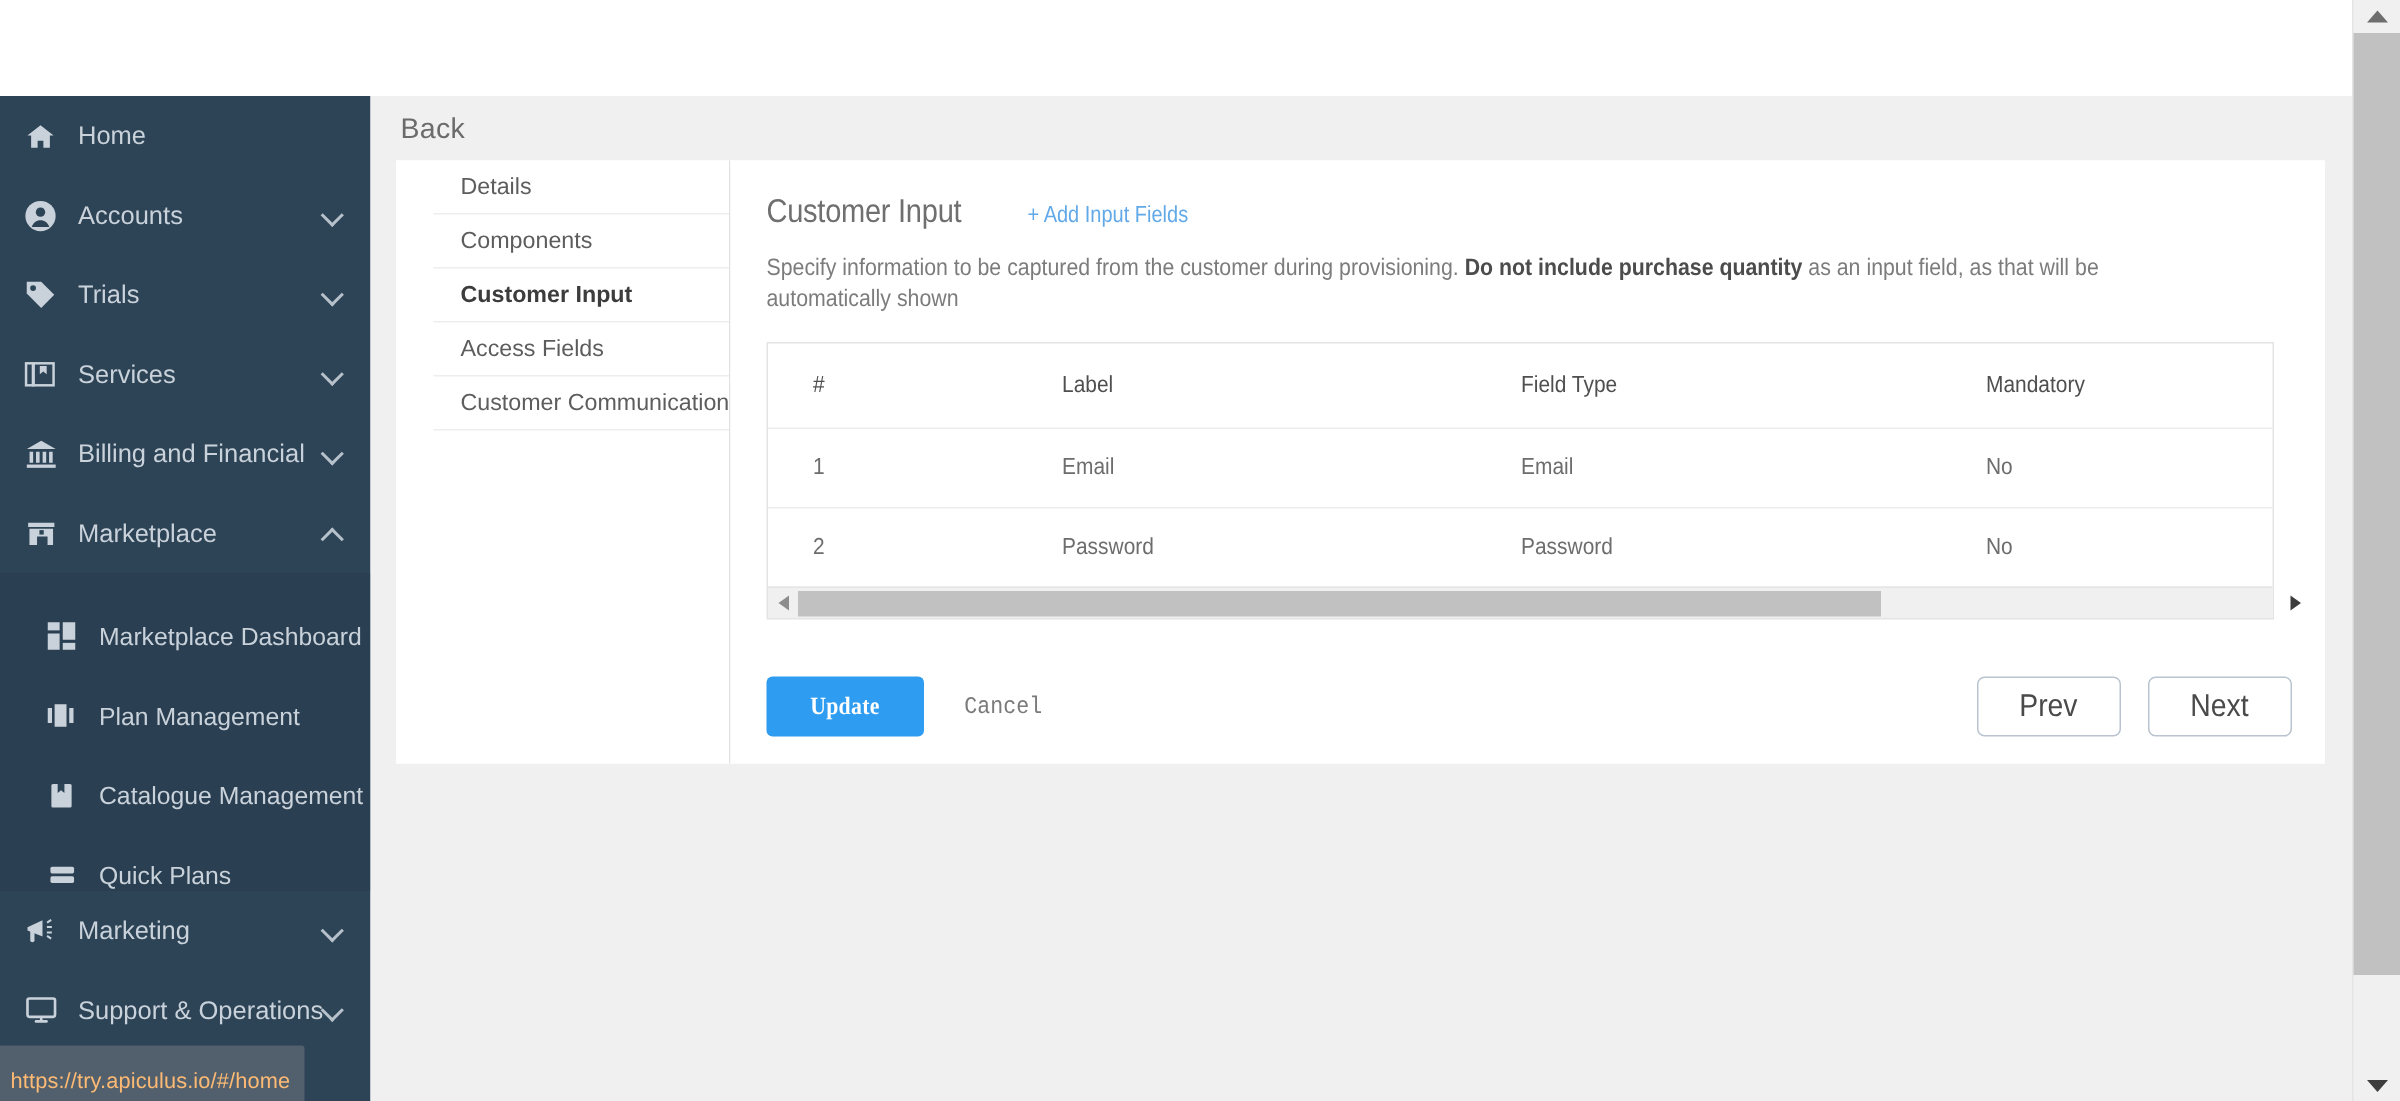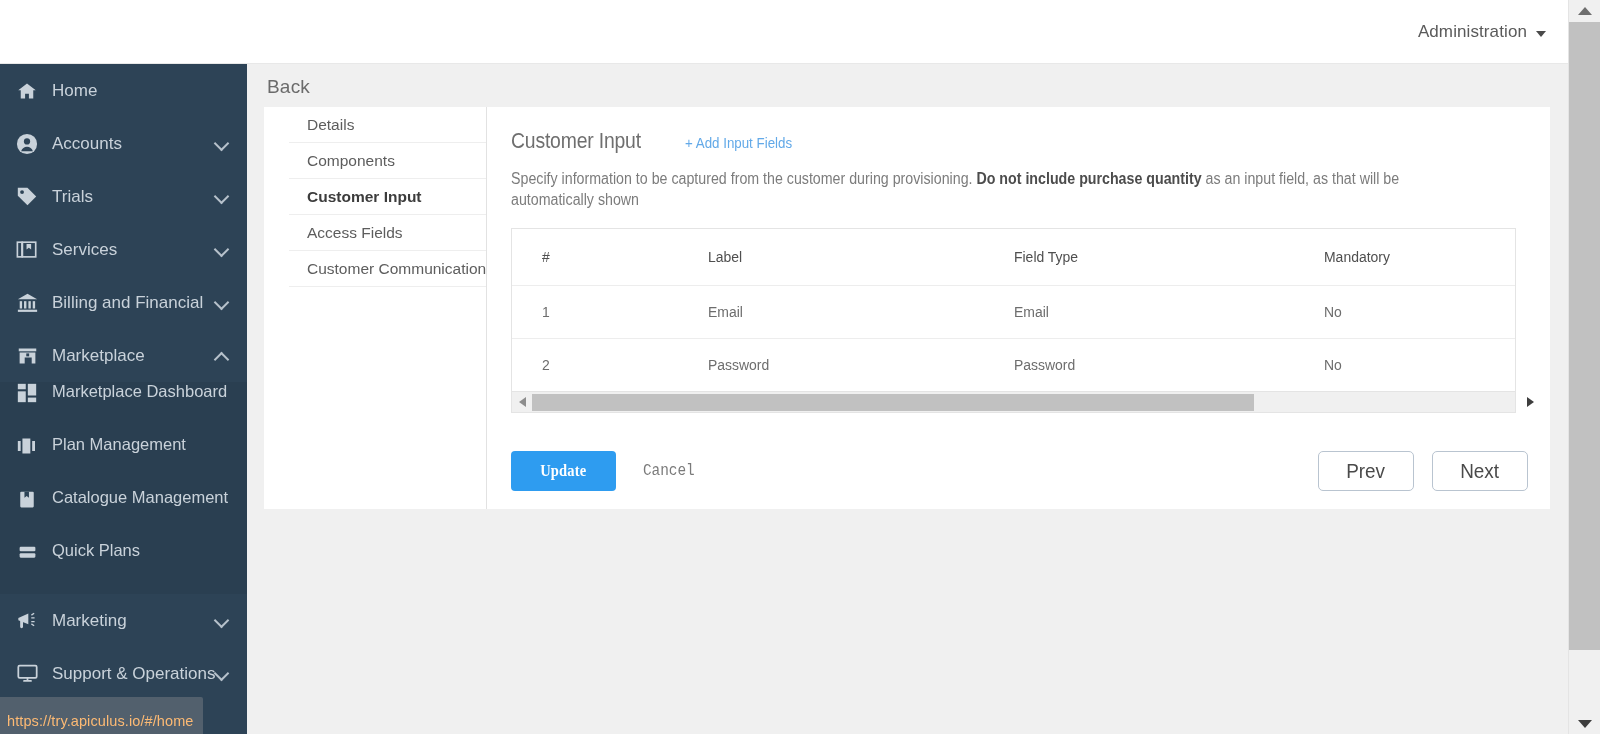--- a/index.html
+++ b/index.html
@@ -69,23 +69,23 @@
     width: 11px; height: 11px;
     margin-top: -6px;
     border-right: 2px solid #b6c1cb;
     border-bottom: 2px solid #b6c1cb;
     transform: rotate(45deg);
   }
   .nav-item .chev.up { transform: rotate(-135deg); margin-top: -2px; }
   .submenu { background: #2a3f51; }
   .sub-item {
     position: relative;
-    display: flex; align-items: flex-start;
+    display: flex; align-items: flex-end;
     height: 53px;
-    padding-left: 14px;
+    padding-left: 28px;
     color: #c9d2da;
     font-size: 16.5px;
     cursor: pointer;
     white-space: nowrap;
   }
   .sub-item .ico {
     width: 26px; height: 22px;
     margin-right: 12px;
     display: flex; align-items: center; justify-content: center;
     flex: 0 0 26px;
@@ -332,26 +332,20 @@
     border-left: 7px solid transparent;
     border-right: 7px solid transparent;
     border-top: 8px solid #3d3d3d;
   }
 </style>
 </head>
 <body>
 
 <div id="app">
 
-  <div id="topbar">
-    <div id="user-menu">
-      <span>Administration</span>
-      <span class="caret"></span>
-    </div>
-  </div>
 
   <div id="sidebar">
 
     <div class="nav-item">
       <span class="ico">
         <svg width="22" height="20" viewBox="0 0 24 24" fill="#c9d2da">
             <path d="M12 3 1.5 11.2h3V21h5.2v-5.6h4.6V21h5.2v-9.8h3z"></path>
           </svg>
       </span>
       <span>Home</span>

